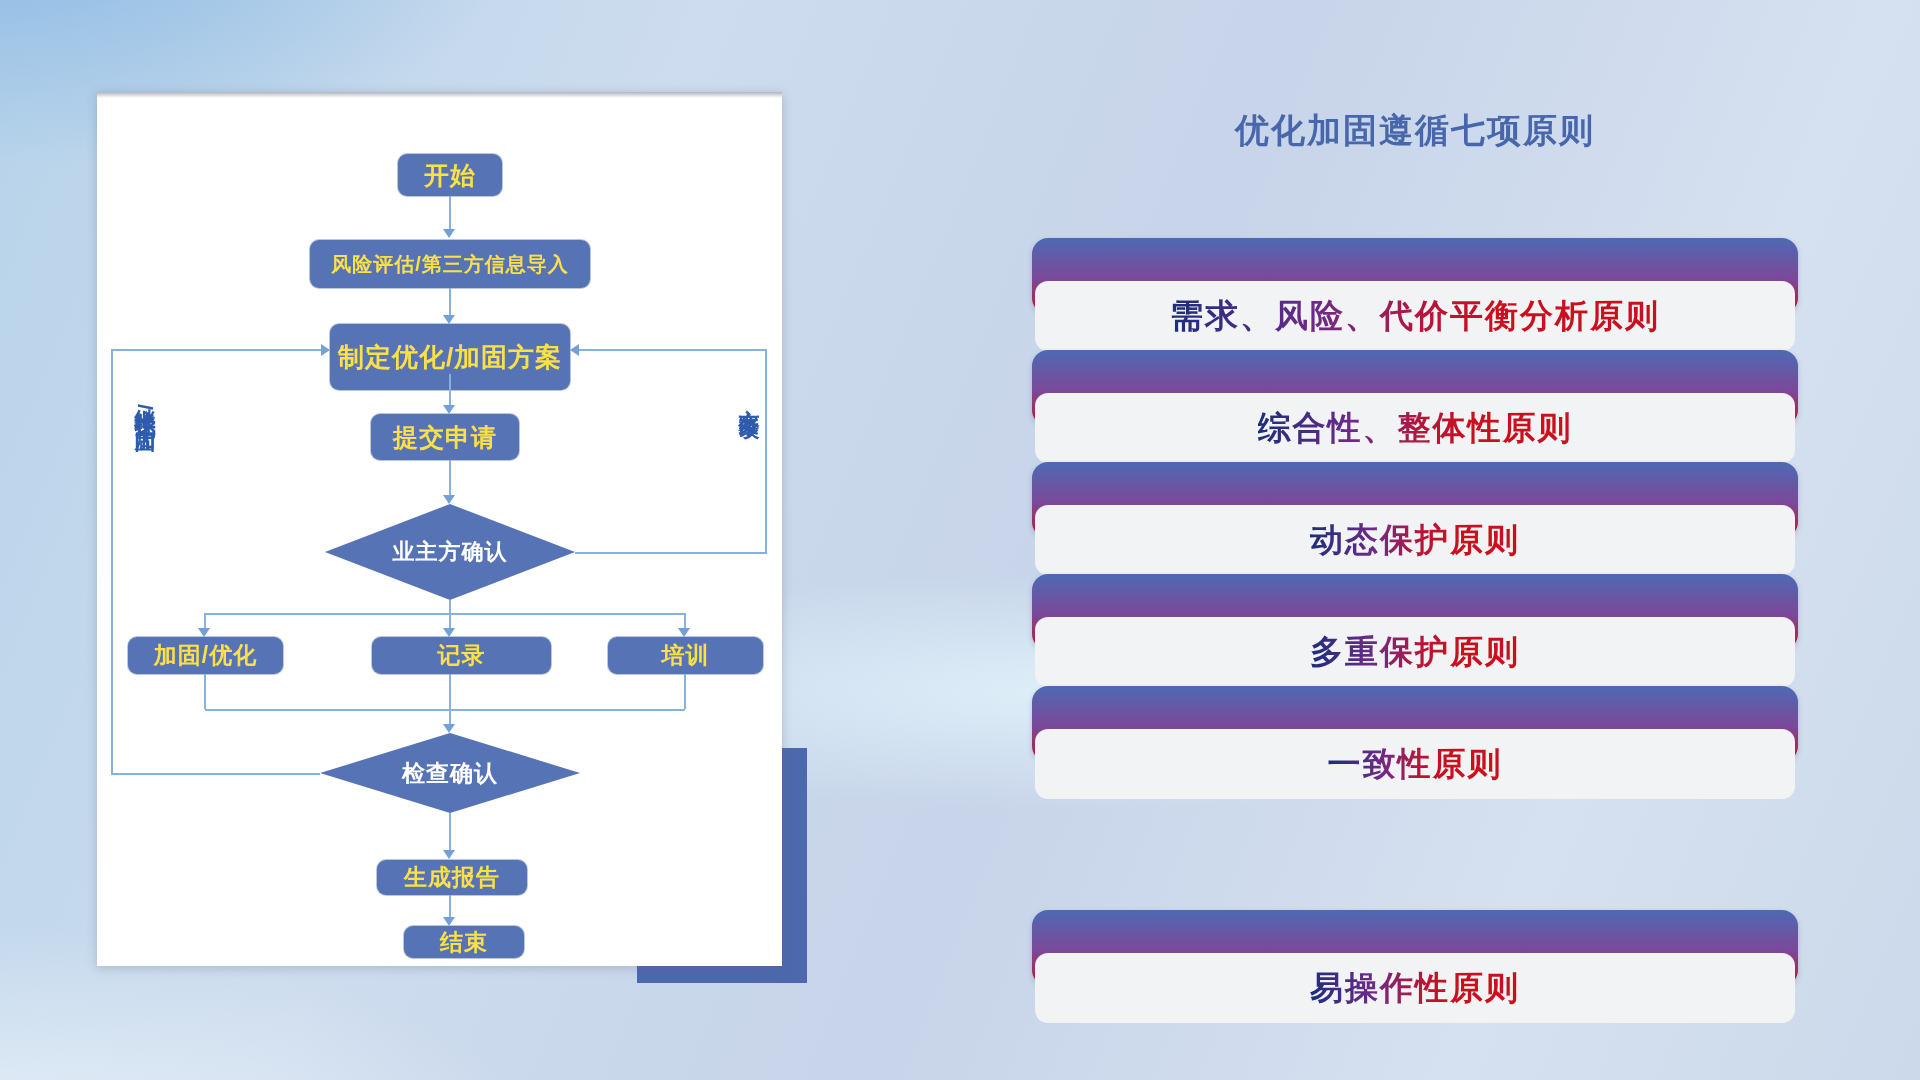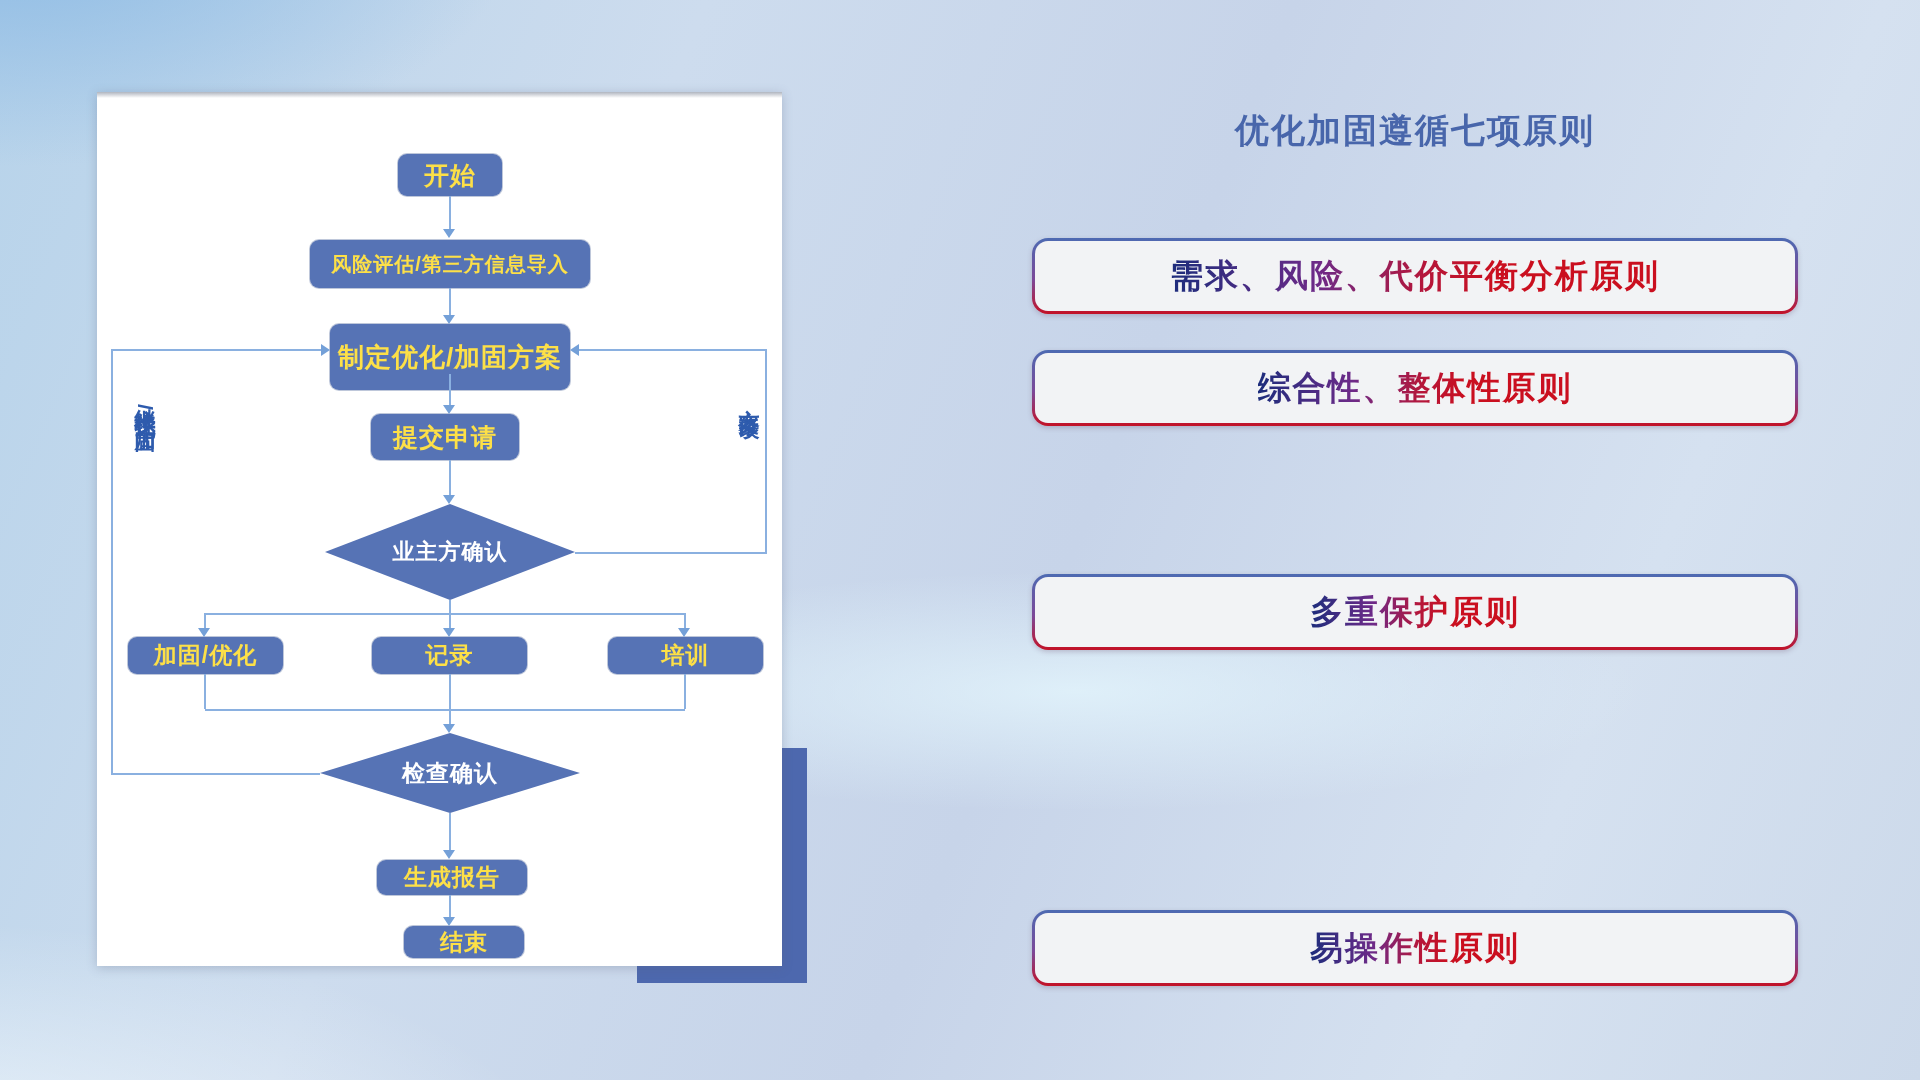--- a/index.html
+++ b/index.html
@@ -40,41 +40,41 @@
   .vlabel{position:absolute;writing-mode:vertical-rl;font-weight:bold;color:#2e5bad;
         font-size:21px;letter-spacing:3px;}
   
   .p-title{position:absolute;left:1032px;top:108px;width:766px;text-align:center;
         font-size:34px;font-weight:800;color:#4866ab;letter-spacing:2px;}
   .pbox{position:absolute;left:1032px;width:766px;height:76px;border-radius:16px;
         padding:3px;box-sizing:border-box;
         background:linear-gradient(180deg,#4d6ab2 0%,#7c4898 55%,#c31126 100%);
         box-shadow:0 2px 5px rgba(90,60,90,.25);}
   .pbox-inner{width:100%;height:100%;border-radius:13px;background:#f2f3f5;
-        display:flex;align-items:center;justify-content:center;}
+        display:flex;align-items:center;justify-content:center;margin-top:40px;}
   .ptext{font-size:33px;font-weight:bold;letter-spacing:2px;
         background:linear-gradient(90deg,#1d2d7c 0%,#6d2a88 30%,#b5163a 52%,#ca0f1f 66%,#ca0f1f 100%);
         -webkit-background-clip:text;background-clip:text;color:transparent;}
 </style>
 </head>
 <body>
 
 <div class="stage">
 
   <div class="shadow-rect"></div>
 
   <div class="card">
 
     <div class="fnode" style="left:301px;top:62px;width:104px;height:42px;font-size:25px;">开始</div>
     <div class="fnode" style="left:213px;top:148px;width:280px;height:48px;font-size:20px;">风险评估/第三方信息导入</div>
     <div class="fnode" style="left:233px;top:232px;width:240px;height:66px;font-size:26px;">制定优化/加固方案</div>
     <div class="fnode" style="left:274px;top:322px;width:148px;height:46px;font-size:25px;">提交申请</div>
     <div class="fdiamond" style="left:228px;top:412px;width:250px;height:96px;font-size:22px;">业主方确认</div>
     <div class="fnode" style="left:31px;top:545px;width:155px;height:37px;font-size:23px;border-radius:9px;">加固/优化</div>
-    <div class="fnode" style="left:275px;top:545px;width:155px;height:37px;font-size:23px;">记录</div>
+    <div class="fnode" style="left:275px;top:545px;width:179px;height:37px;font-size:23px;">记录</div>
     <div class="fnode" style="left:511px;top:545px;width:155px;height:37px;font-size:23px;">培训</div>
     <div class="fdiamond" style="left:223px;top:641px;width:260px;height:80px;font-size:23px;">检查确认</div>
     <div class="fnode" style="left:280px;top:768px;width:150px;height:35px;font-size:23px;">生成报告</div>
     <div class="fnode" style="left:307px;top:834px;width:120px;height:32px;font-size:23px;">结束</div>
 
     <div class="vline" style="left:352px;top:104px;height:33px;"></div>
     <div class="ah-d" style="left:346px;top:137px;"></div>
 
     <div class="vline" style="left:352px;top:196px;height:27px;"></div>
     <div class="ah-d" style="left:346px;top:223px;"></div>
@@ -128,23 +128,33 @@
   <div class="pbox" style="top:238px;">
     <div class="pbox-inner">
       <span class="ptext">需求、风险、代价平衡分析原则</span>
     </div>
   </div>
   <div class="pbox" style="top:350px;">
     <div class="pbox-inner">
       <span class="ptext">综合性、整体性原则</span>
     </div>
   </div>
+  <div class="pbox" style="top:462px;">
+    <div class="pbox-inner">
+      <span class="ptext">动态保护原则</span>
+    </div>
+  </div>
   <div class="pbox" style="top:574px;">
     <div class="pbox-inner">
       <span class="ptext">多重保护原则</span>
+    </div>
+  </div>
+  <div class="pbox" style="top:686px;">
+    <div class="pbox-inner">
+      <span class="ptext">一致性原则</span>
     </div>
   </div>
   <div class="pbox" style="top:910px;">
     <div class="pbox-inner">
       <span class="ptext">易操作性原则</span>
     </div>
   </div>
 
 </div>
 

